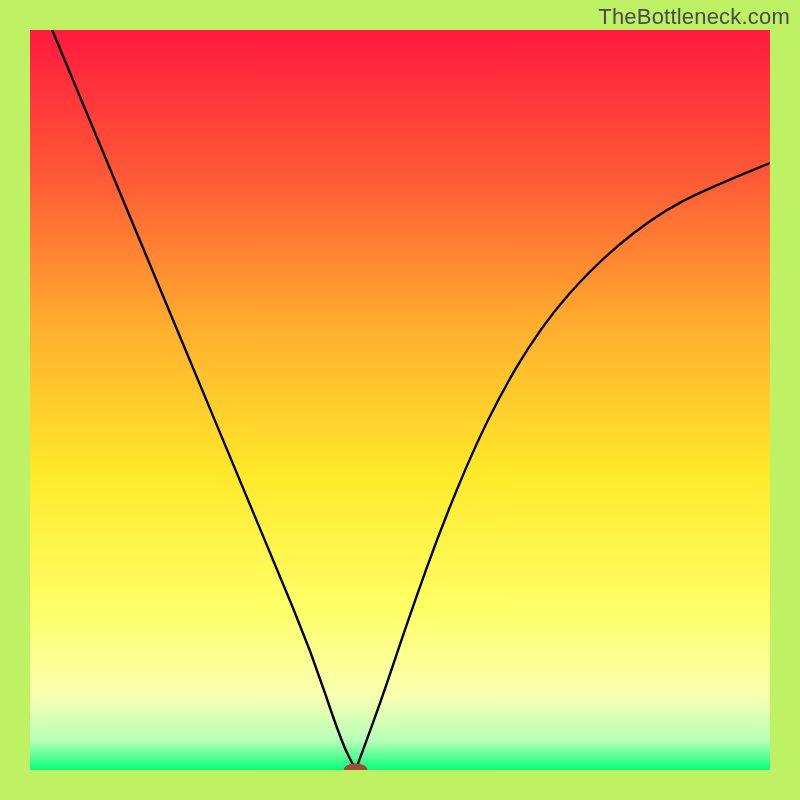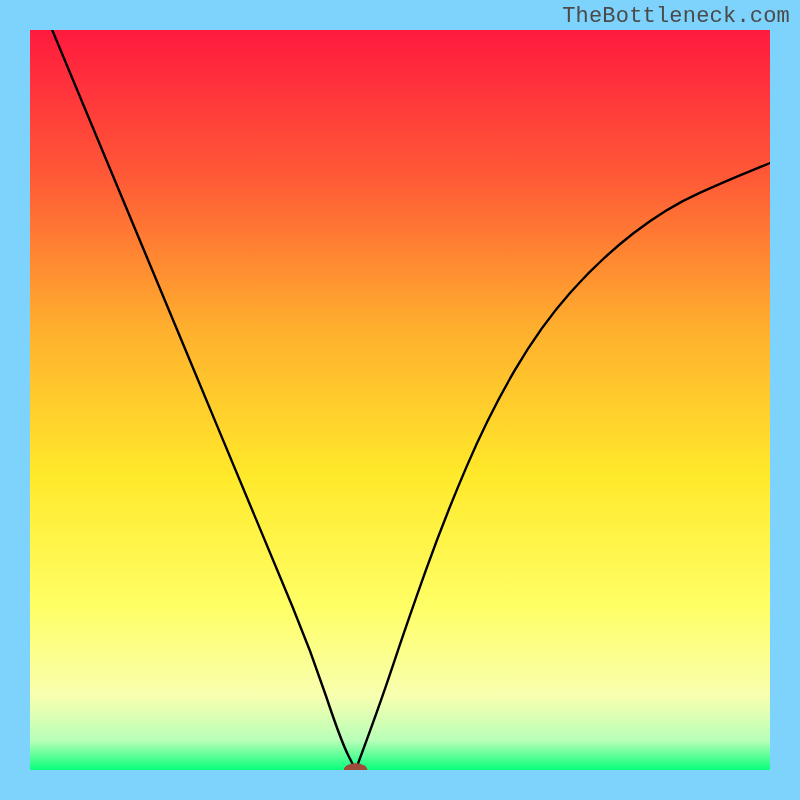--- a/index.html
+++ b/index.html
@@ -8,22 +8,21 @@
     width: 800px;
     height: 800px;
     overflow: hidden;
     font-family: Arial, Helvetica, sans-serif;
     background: #000;
   }
   .frame {
     position: relative;
     width: 800px;
     height: 800px;
-    background: #7dd3fc;
-    font-family: Liberation Mono, monospace;
+    background: #bef264;
   }
   .plot-area {
     position: absolute;
     left: 30px;
     top: 30px;
     width: 740px;
     height: 740px;
   }
   .watermark {
     position: absolute;

